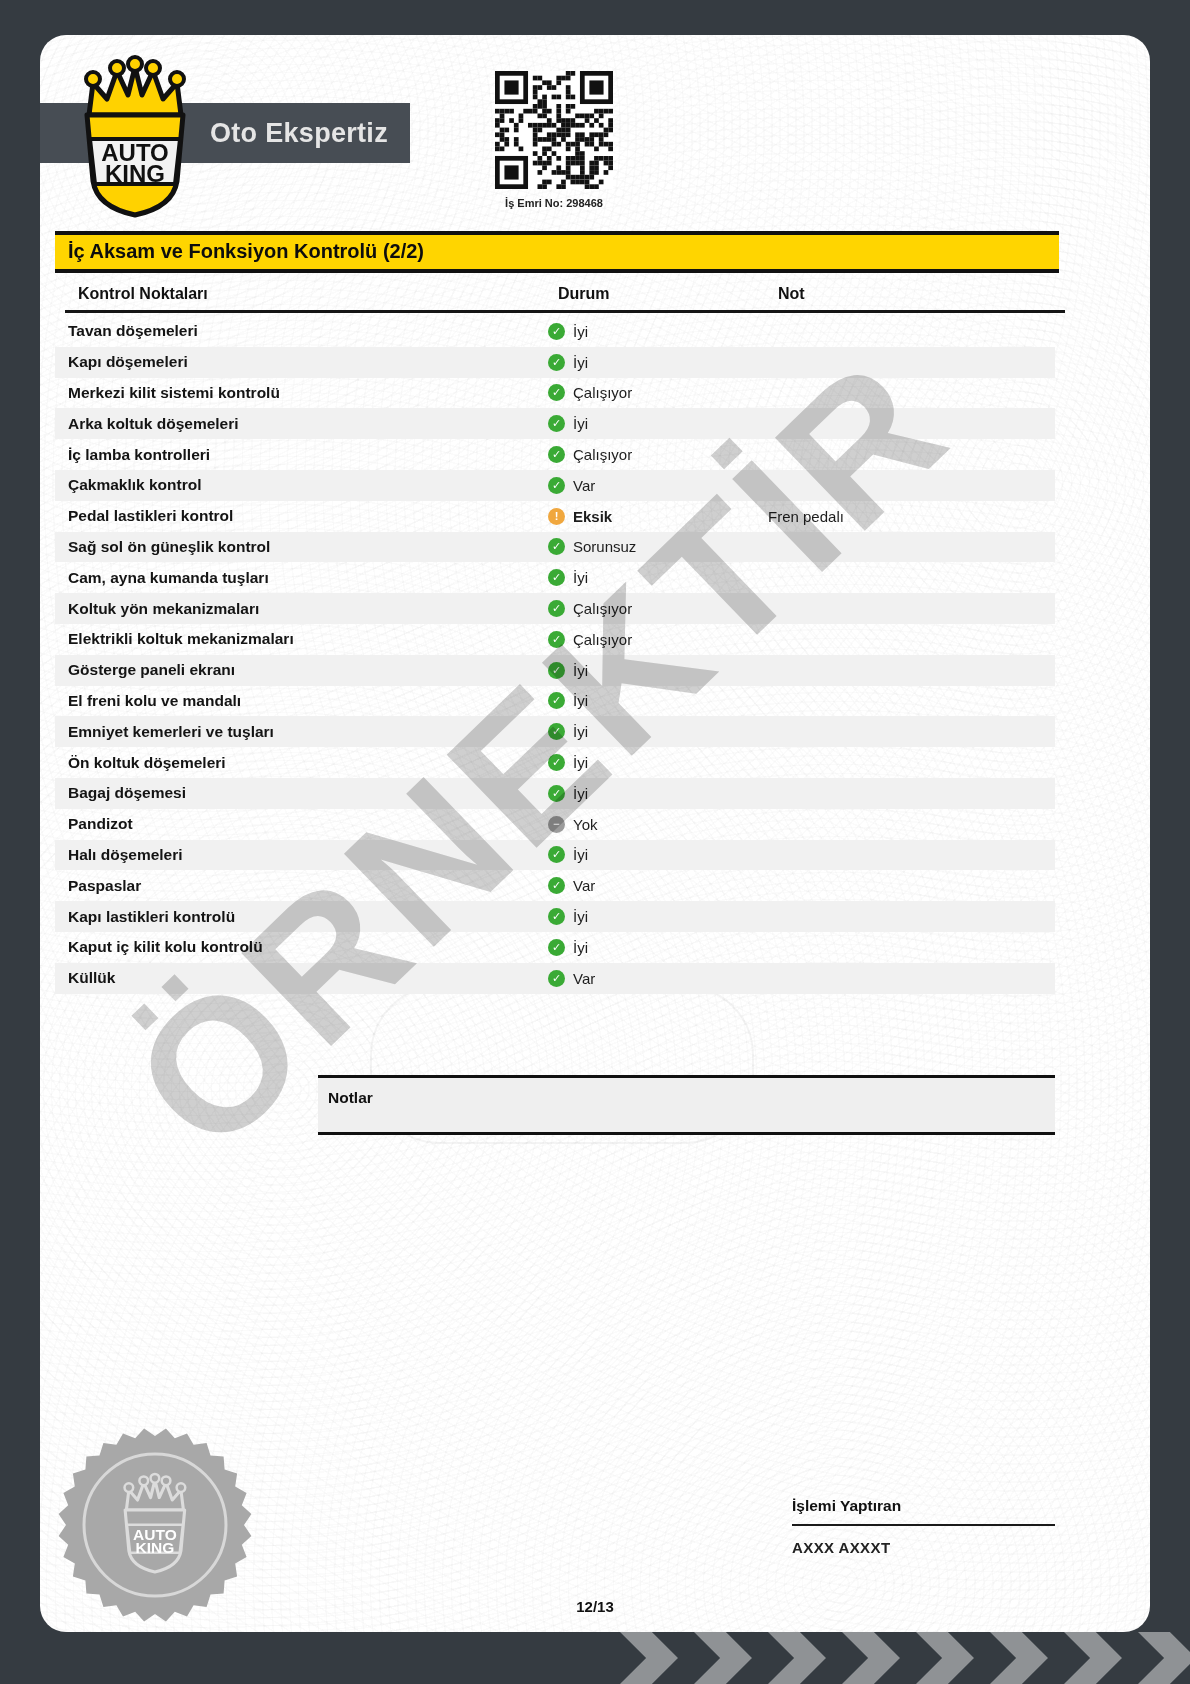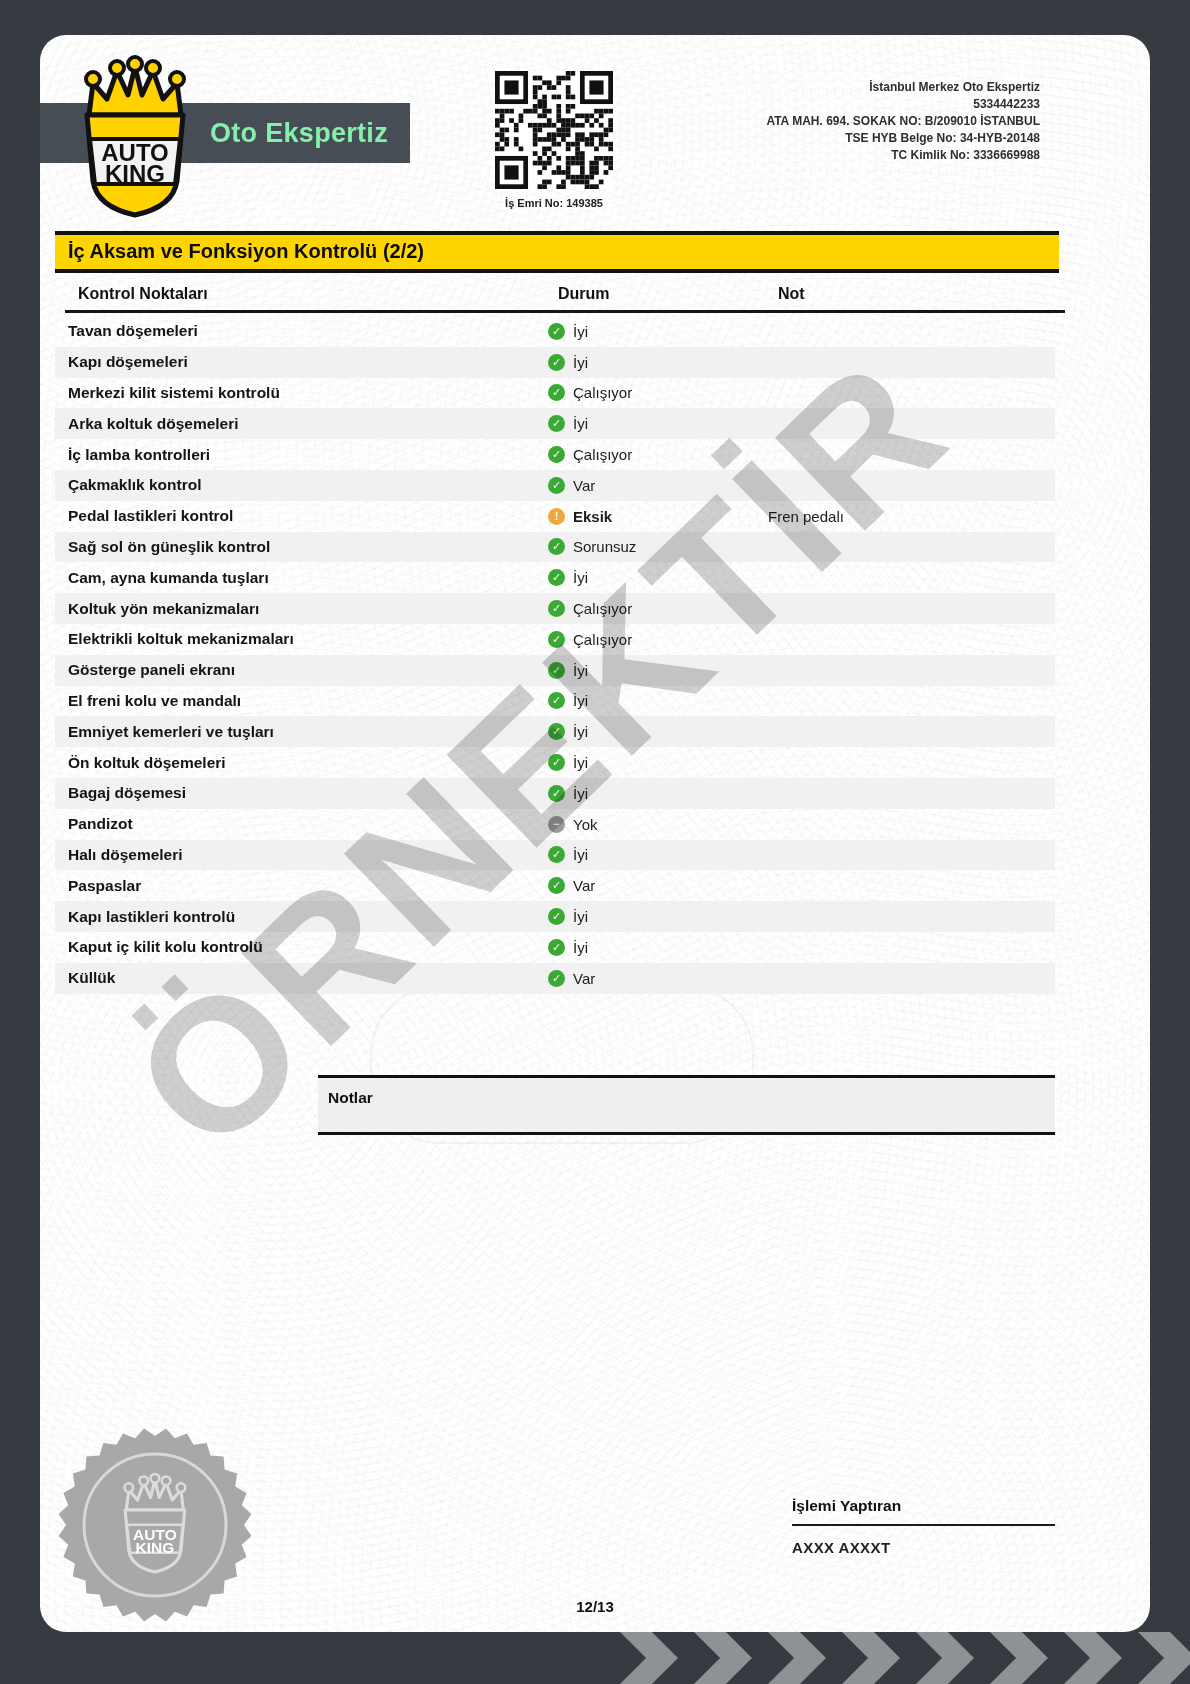--- a/index.html
+++ b/index.html
@@ -10,21 +10,21 @@
   .guilloche{position:absolute;inset:0;z-index:0;pointer-events:none;background:
     repeating-radial-gradient(circle at 14% 6%,  rgba(0,0,0,.016) 0 1.5px, transparent 1.5px 8px),
     repeating-radial-gradient(circle at 88% 28%, rgba(0,0,0,.014) 0 1.5px, transparent 1.5px 9px),
     repeating-radial-gradient(circle at 22% 66%, rgba(0,0,0,.016) 0 1.5px, transparent 1.5px 8px),
     repeating-radial-gradient(circle at 72% 97%, rgba(0,0,0,.014) 0 1.5px, transparent 1.5px 9px);}
   .ghost-rect{position:absolute;left:330px;top:950px;width:380px;height:155px;
     border:2px solid rgba(0,0,0,.045);border-radius:70px;z-index:0;}
   
   .brand-bar{position:absolute;left:0;top:68px;width:370px;height:60px;background:#474D54;z-index:1;}
   .brand-bar span{position:absolute;left:170px;top:0;line-height:60px;font-size:27px;
-    font-weight:700;color:#86efac;letter-spacing:.3px;}
+    font-weight:700;color:#e5e5e5;letter-spacing:.3px;}
   .crown{position:absolute;left:25px;top:18px;width:140px;height:172px;z-index:2;}
   .qr-wrap{position:absolute;left:455px;top:36px;width:118px;z-index:1;text-align:center;}
   .qr-box{width:118px;height:118px;background:#fff;}
   .qr-caption{margin-top:4px;font-size:11px;font-weight:700;color:#222;}
   .company{position:absolute;right:110px;top:44px;width:420px;text-align:right;z-index:1;
     font-size:12px;font-weight:700;color:#2e2e2e;line-height:17px;}
   
   .banner{position:absolute;left:15px;top:196px;width:1004px;height:42px;background:#FFD500;
     border-top:4px solid #111;border-bottom:4px solid #111;box-sizing:border-box;z-index:1;}
   .banner span{display:block;padding-left:13px;line-height:33px;font-size:20px;font-weight:800;color:#0d0d0d;}
@@ -307,28 +307,21 @@
         <rect x="0" y="0" width="33.04" height="33.04" fill="#111"></rect>
         <rect x="4.72" y="4.72" width="23.599999999999998" height="23.599999999999998" fill="#fff"></rect>
         <rect x="9.44" y="9.44" width="14.16" height="14.16" fill="#111"></rect>
         <rect x="84.96" y="0" width="33.04" height="33.04" fill="#111"></rect>
         <rect x="89.67999999999999" y="4.72" width="23.599999999999998" height="23.599999999999998" fill="#fff"></rect>
         <rect x="94.39999999999999" y="9.44" width="14.16" height="14.16" fill="#111"></rect>
         <rect x="0" y="84.96" width="33.04" height="33.04" fill="#111"></rect>
         <rect x="4.72" y="89.67999999999999" width="23.599999999999998" height="23.599999999999998" fill="#fff"></rect>
         <rect x="9.44" y="94.39999999999999" width="14.16" height="14.16" fill="#111"></rect>
       </svg>
-    <div class="qr-caption">İş Emri No: 149385</div>
-  </div>
-  <div class="company">
-    <div>İstanbul Merkez Oto Ekspertiz</div>
-    <div>5334442233</div>
-    <div>ATA MAH. 694. SOKAK NO: B/209010 İSTANBUL</div>
-    <div>TSE HYB Belge No: 34-HYB-20148</div>
-    <div>TC Kimlik No: 3336669988</div>
+    <div class="qr-caption">İş Emri No: 298468</div>
   </div>
 
   <div class="banner">
     <span>İç Aksam ve Fonksiyon Kontrolü (2/2)</span>
   </div>
 
   <div class="thead">
     <span class="h1">Kontrol Noktaları</span>
     <span class="h2">Durum</span>
     <span class="h3">Not</span>

